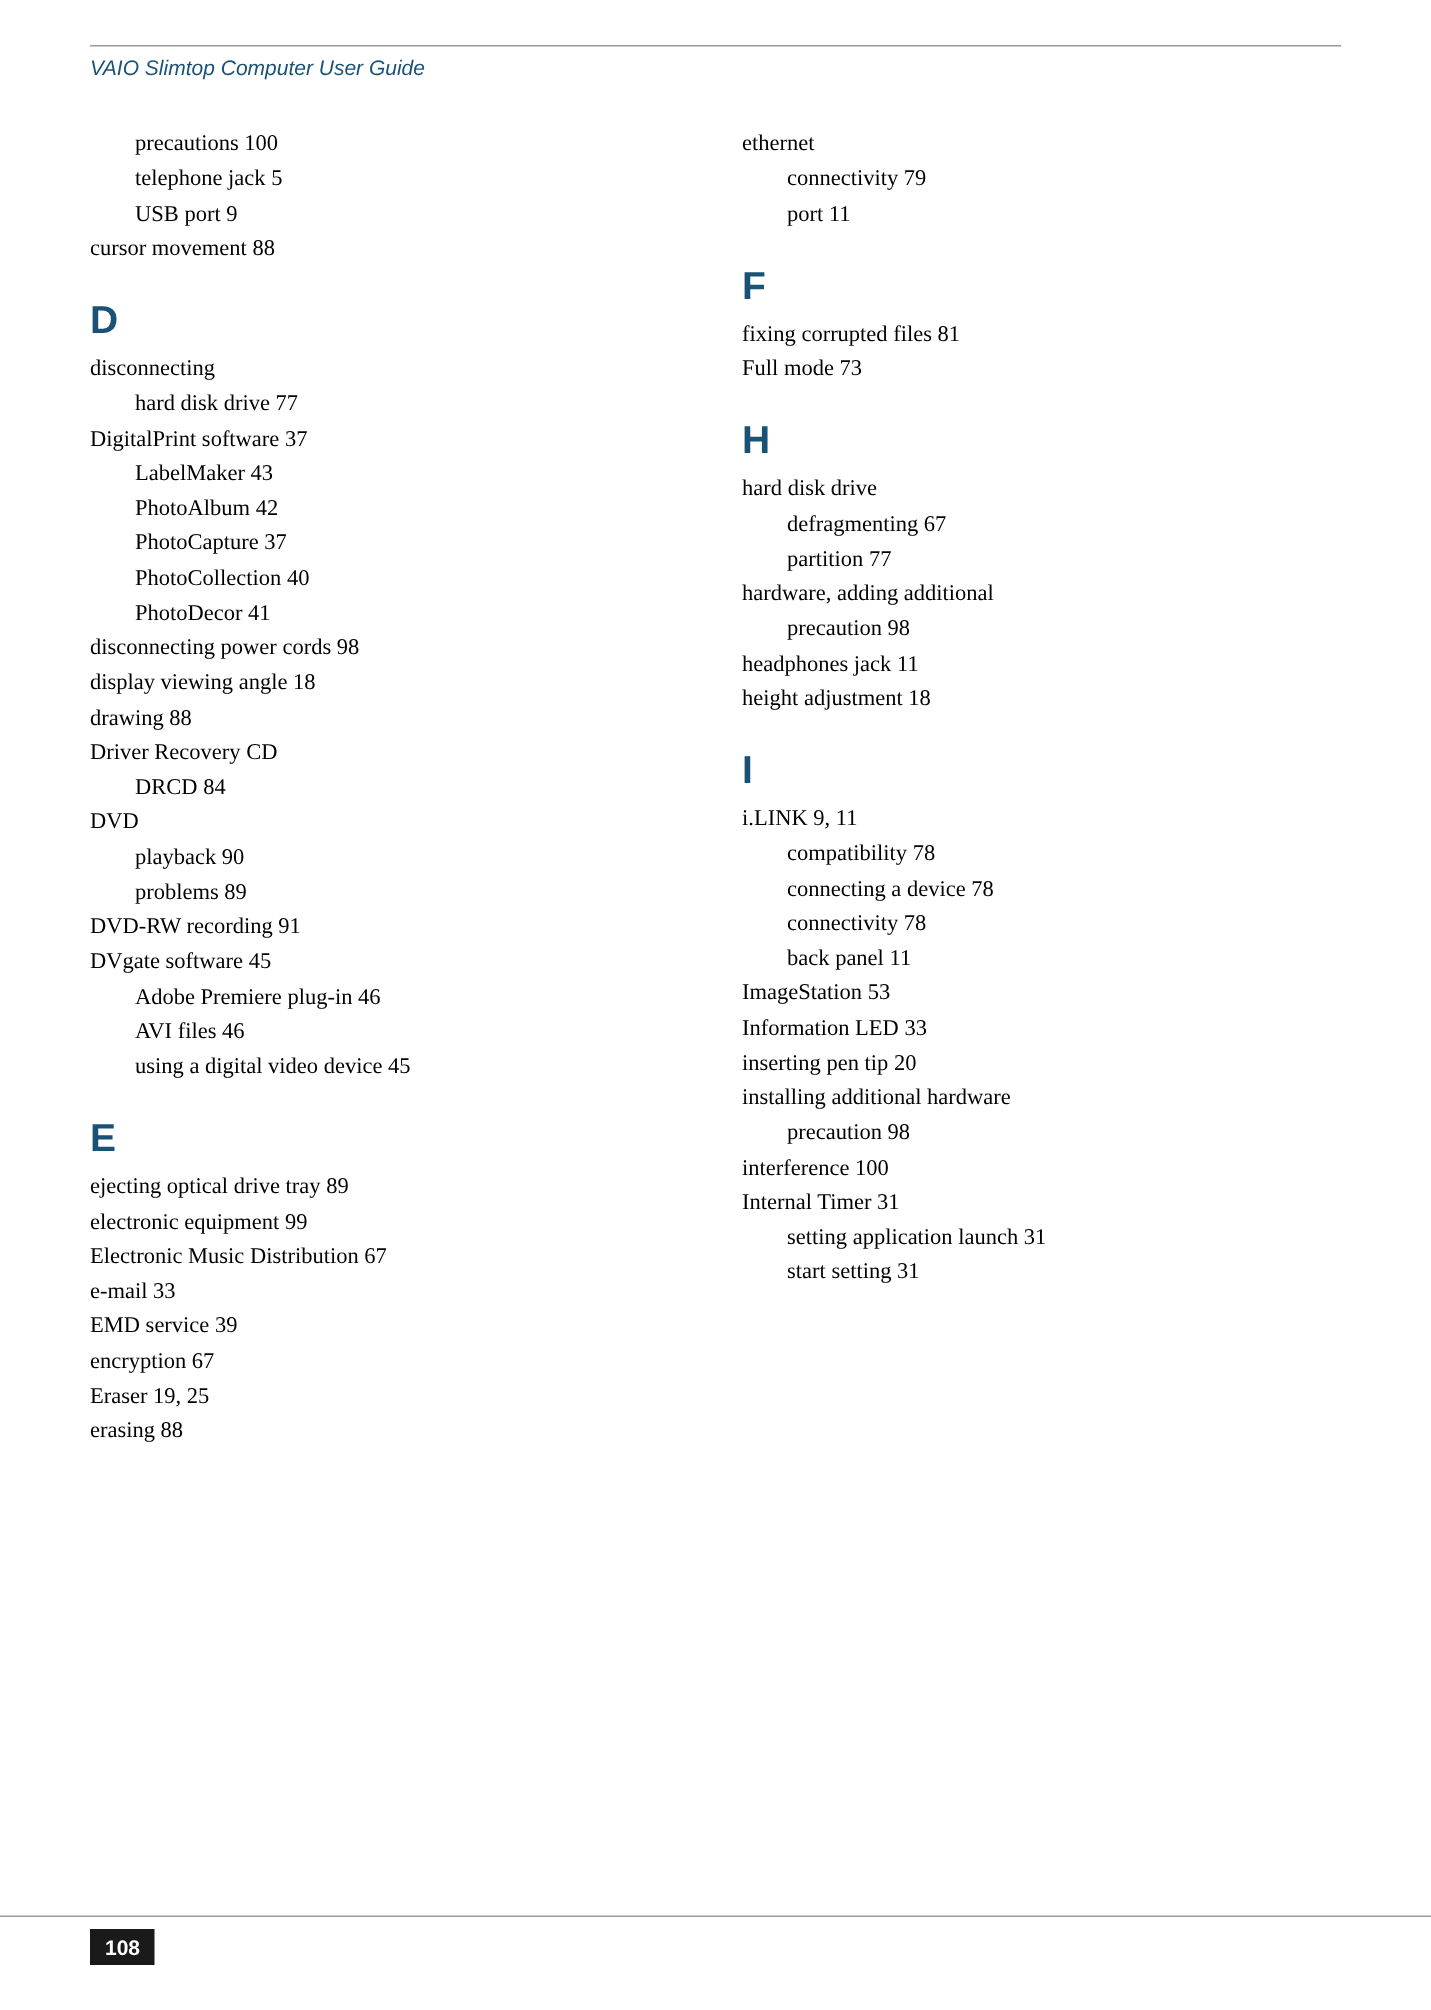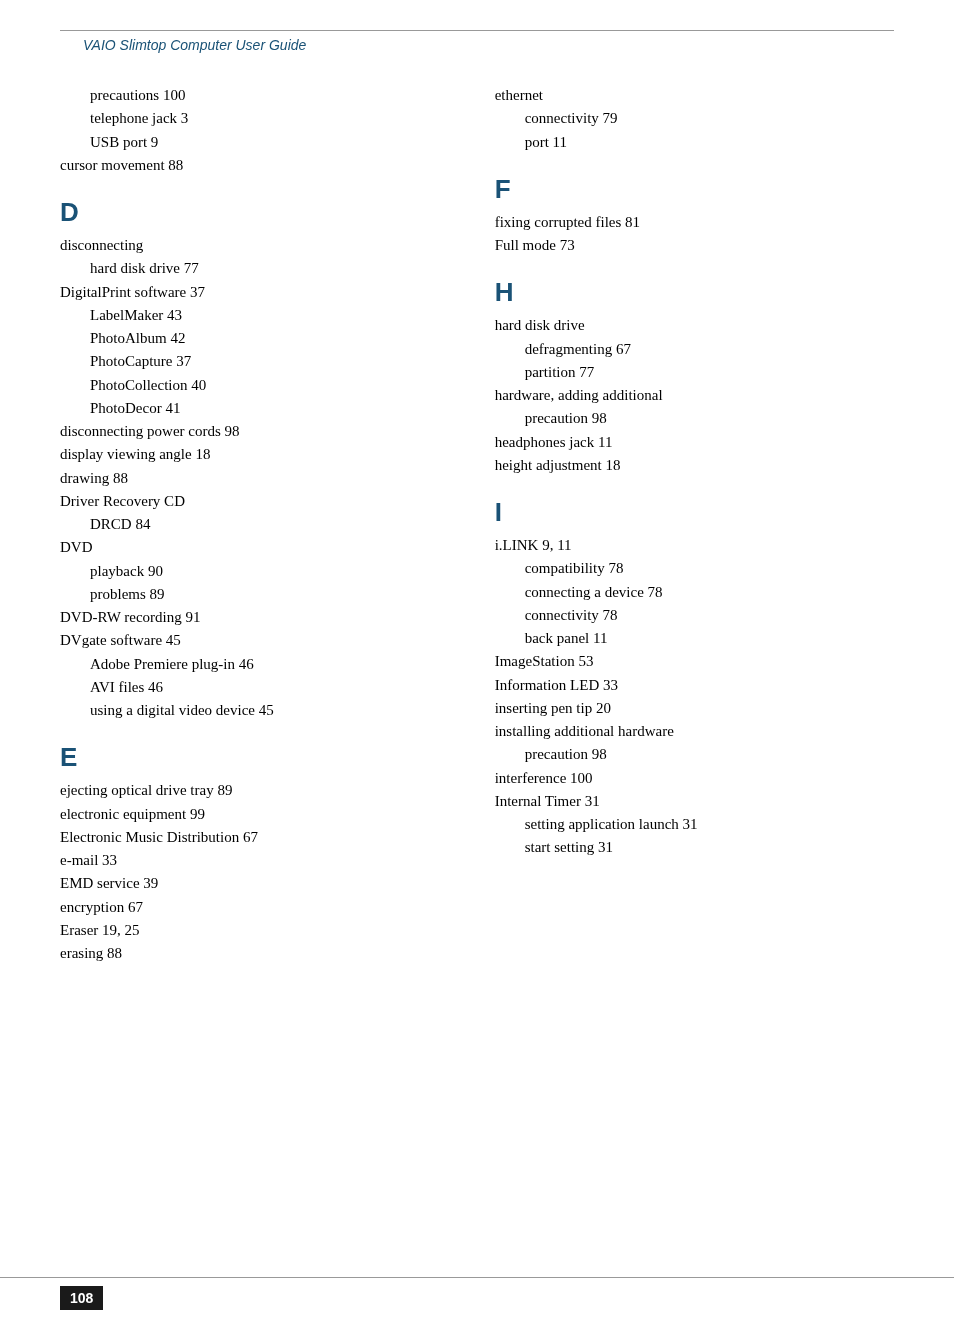--- a/index.html
+++ b/index.html
@@ -29,21 +29,20 @@
       border-top: 1px solid #999;
       padding-top: 6px;
       margin-bottom: 30px;
     }
 
     .header-title {
       font-style: italic;
       color: #1a5276;
       font-size: 14px;
       font-family: Arial, sans-serif;
-      margin-left: 23px;
     }
 
     .content {
       display: flex;
       gap: 15px;
     }
 
     .left-col {
       width: 50%;
       padding-right: 30px;
@@ -109,21 +108,21 @@
   <div class="header">
     <span class="header-title">VAIO Slimtop Computer User Guide</span>
   </div>
 
   <div class="content">
 
     <div class="left-col">
 
       <div class="top-entries">
         <div class="index-entry indent1">precautions 100</div>
-        <div class="index-entry indent1">telephone jack 3</div>
+        <div class="index-entry indent1">telephone jack 5</div>
         <div class="index-entry indent1">USB port 9</div>
         <div class="index-entry top-level">cursor movement 88</div>
       </div>
 
       <div class="section">
         <div class="section-letter">D</div>
         <div class="index-entry top-level">disconnecting</div>
         <div class="index-entry indent1">hard disk drive 77</div>
         <div class="index-entry top-level">DigitalPrint software 37</div>
         <div class="index-entry indent1">LabelMaker 43</div>

